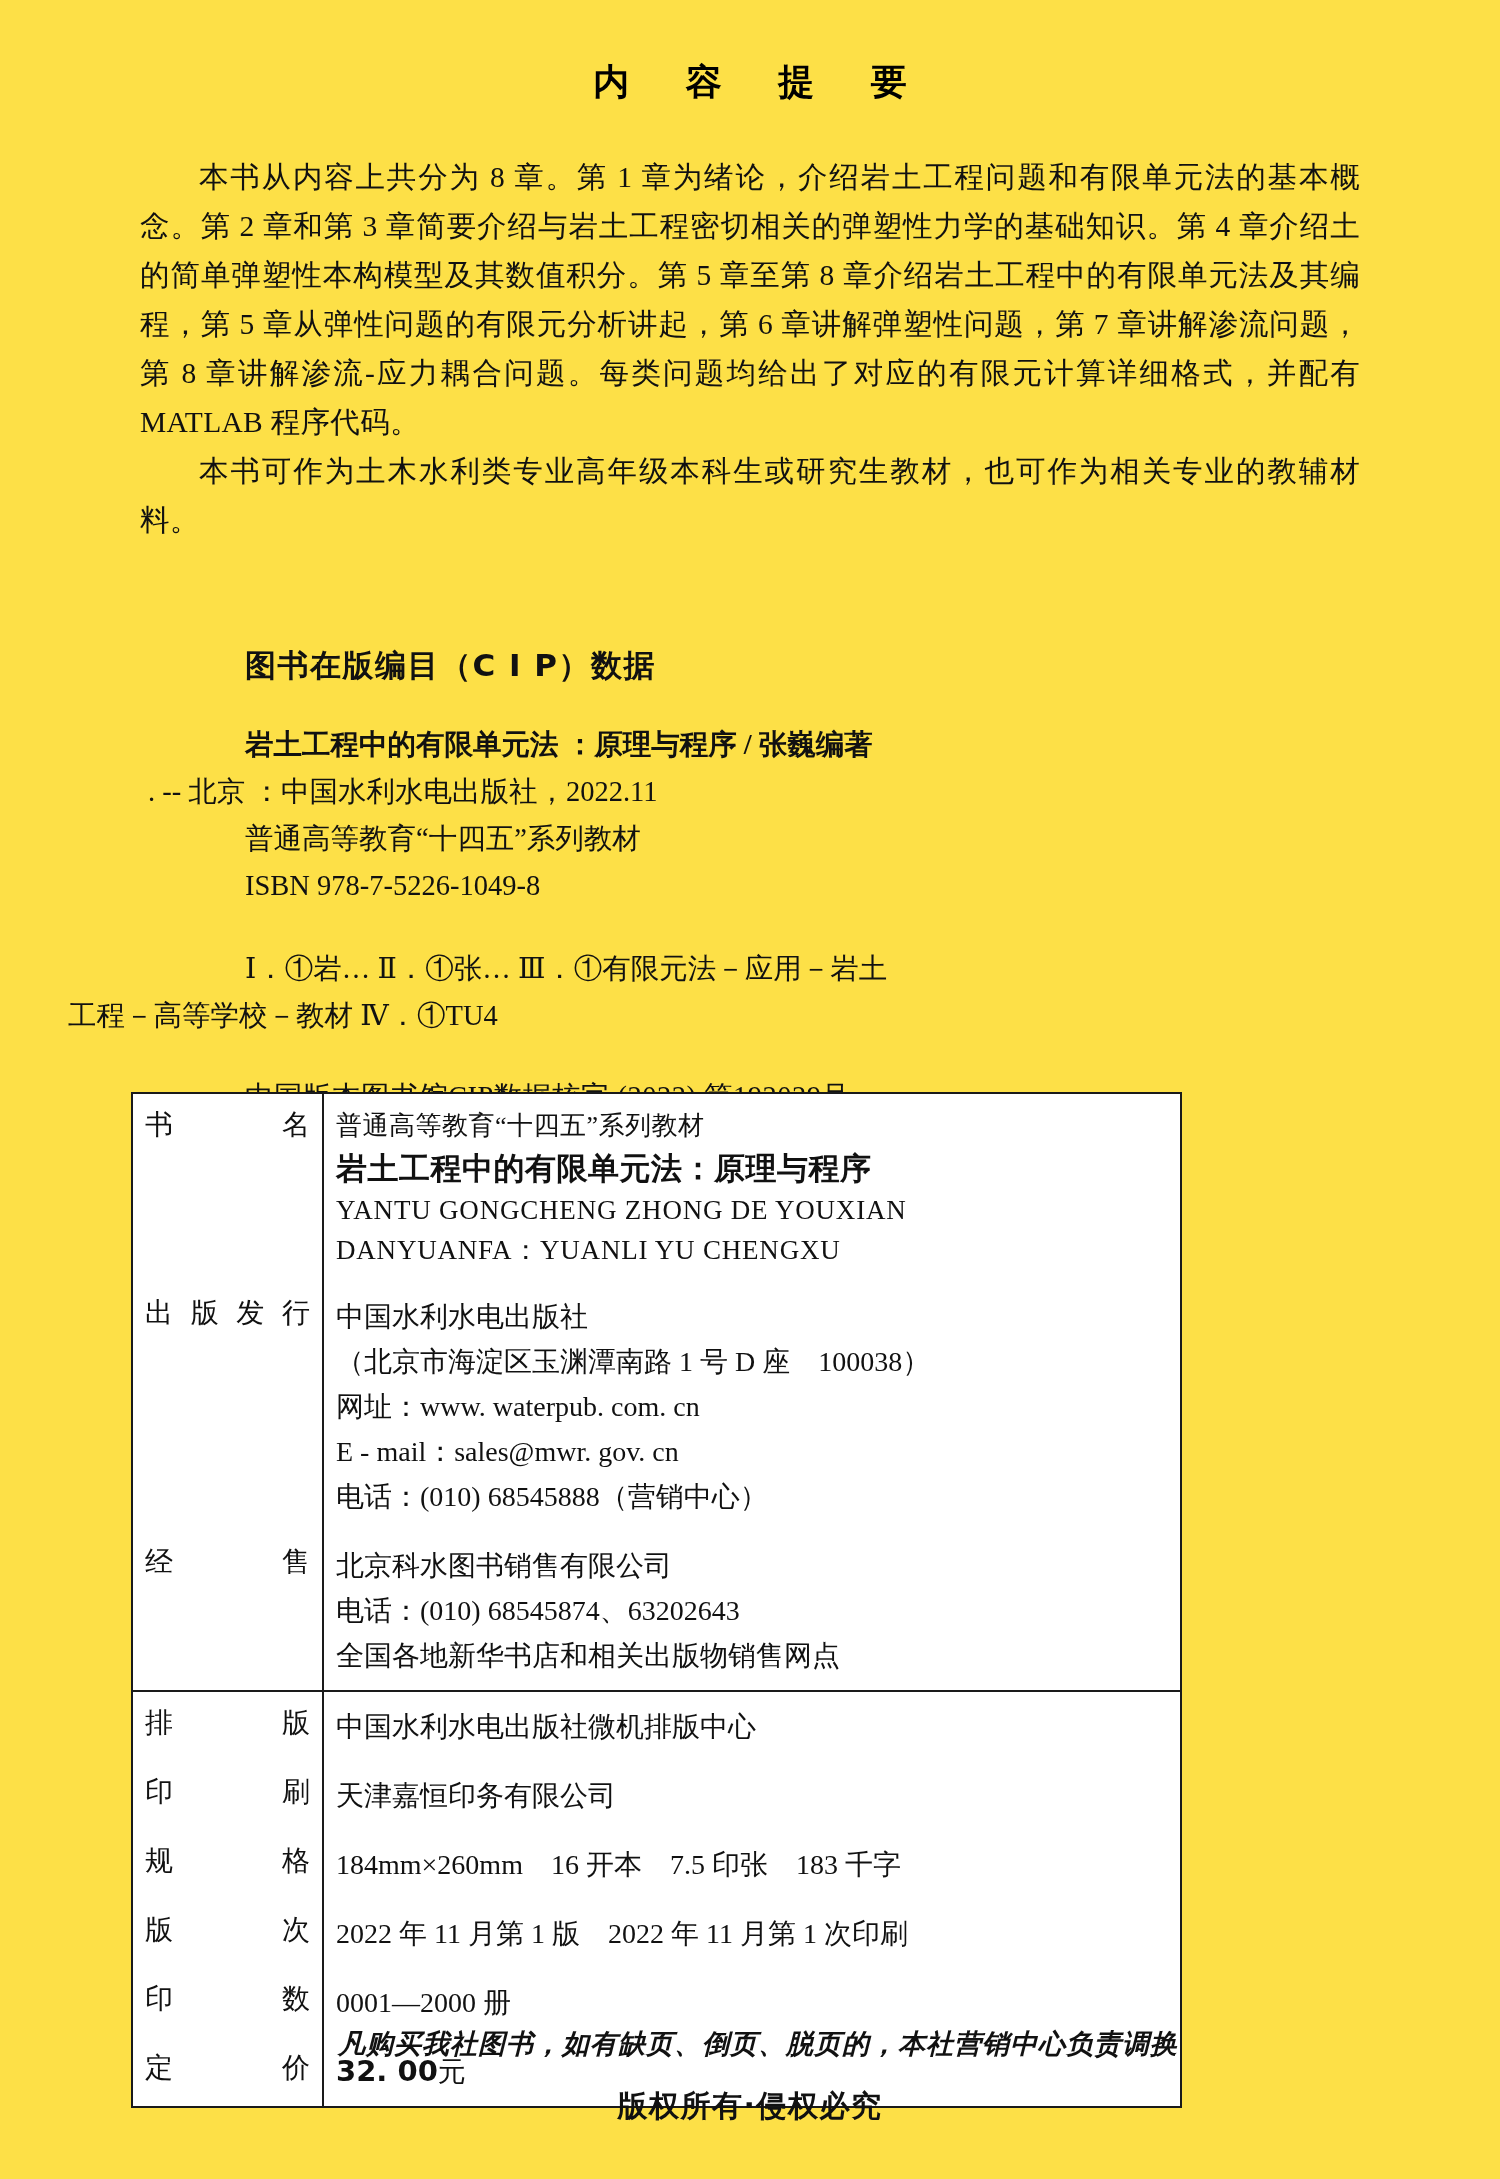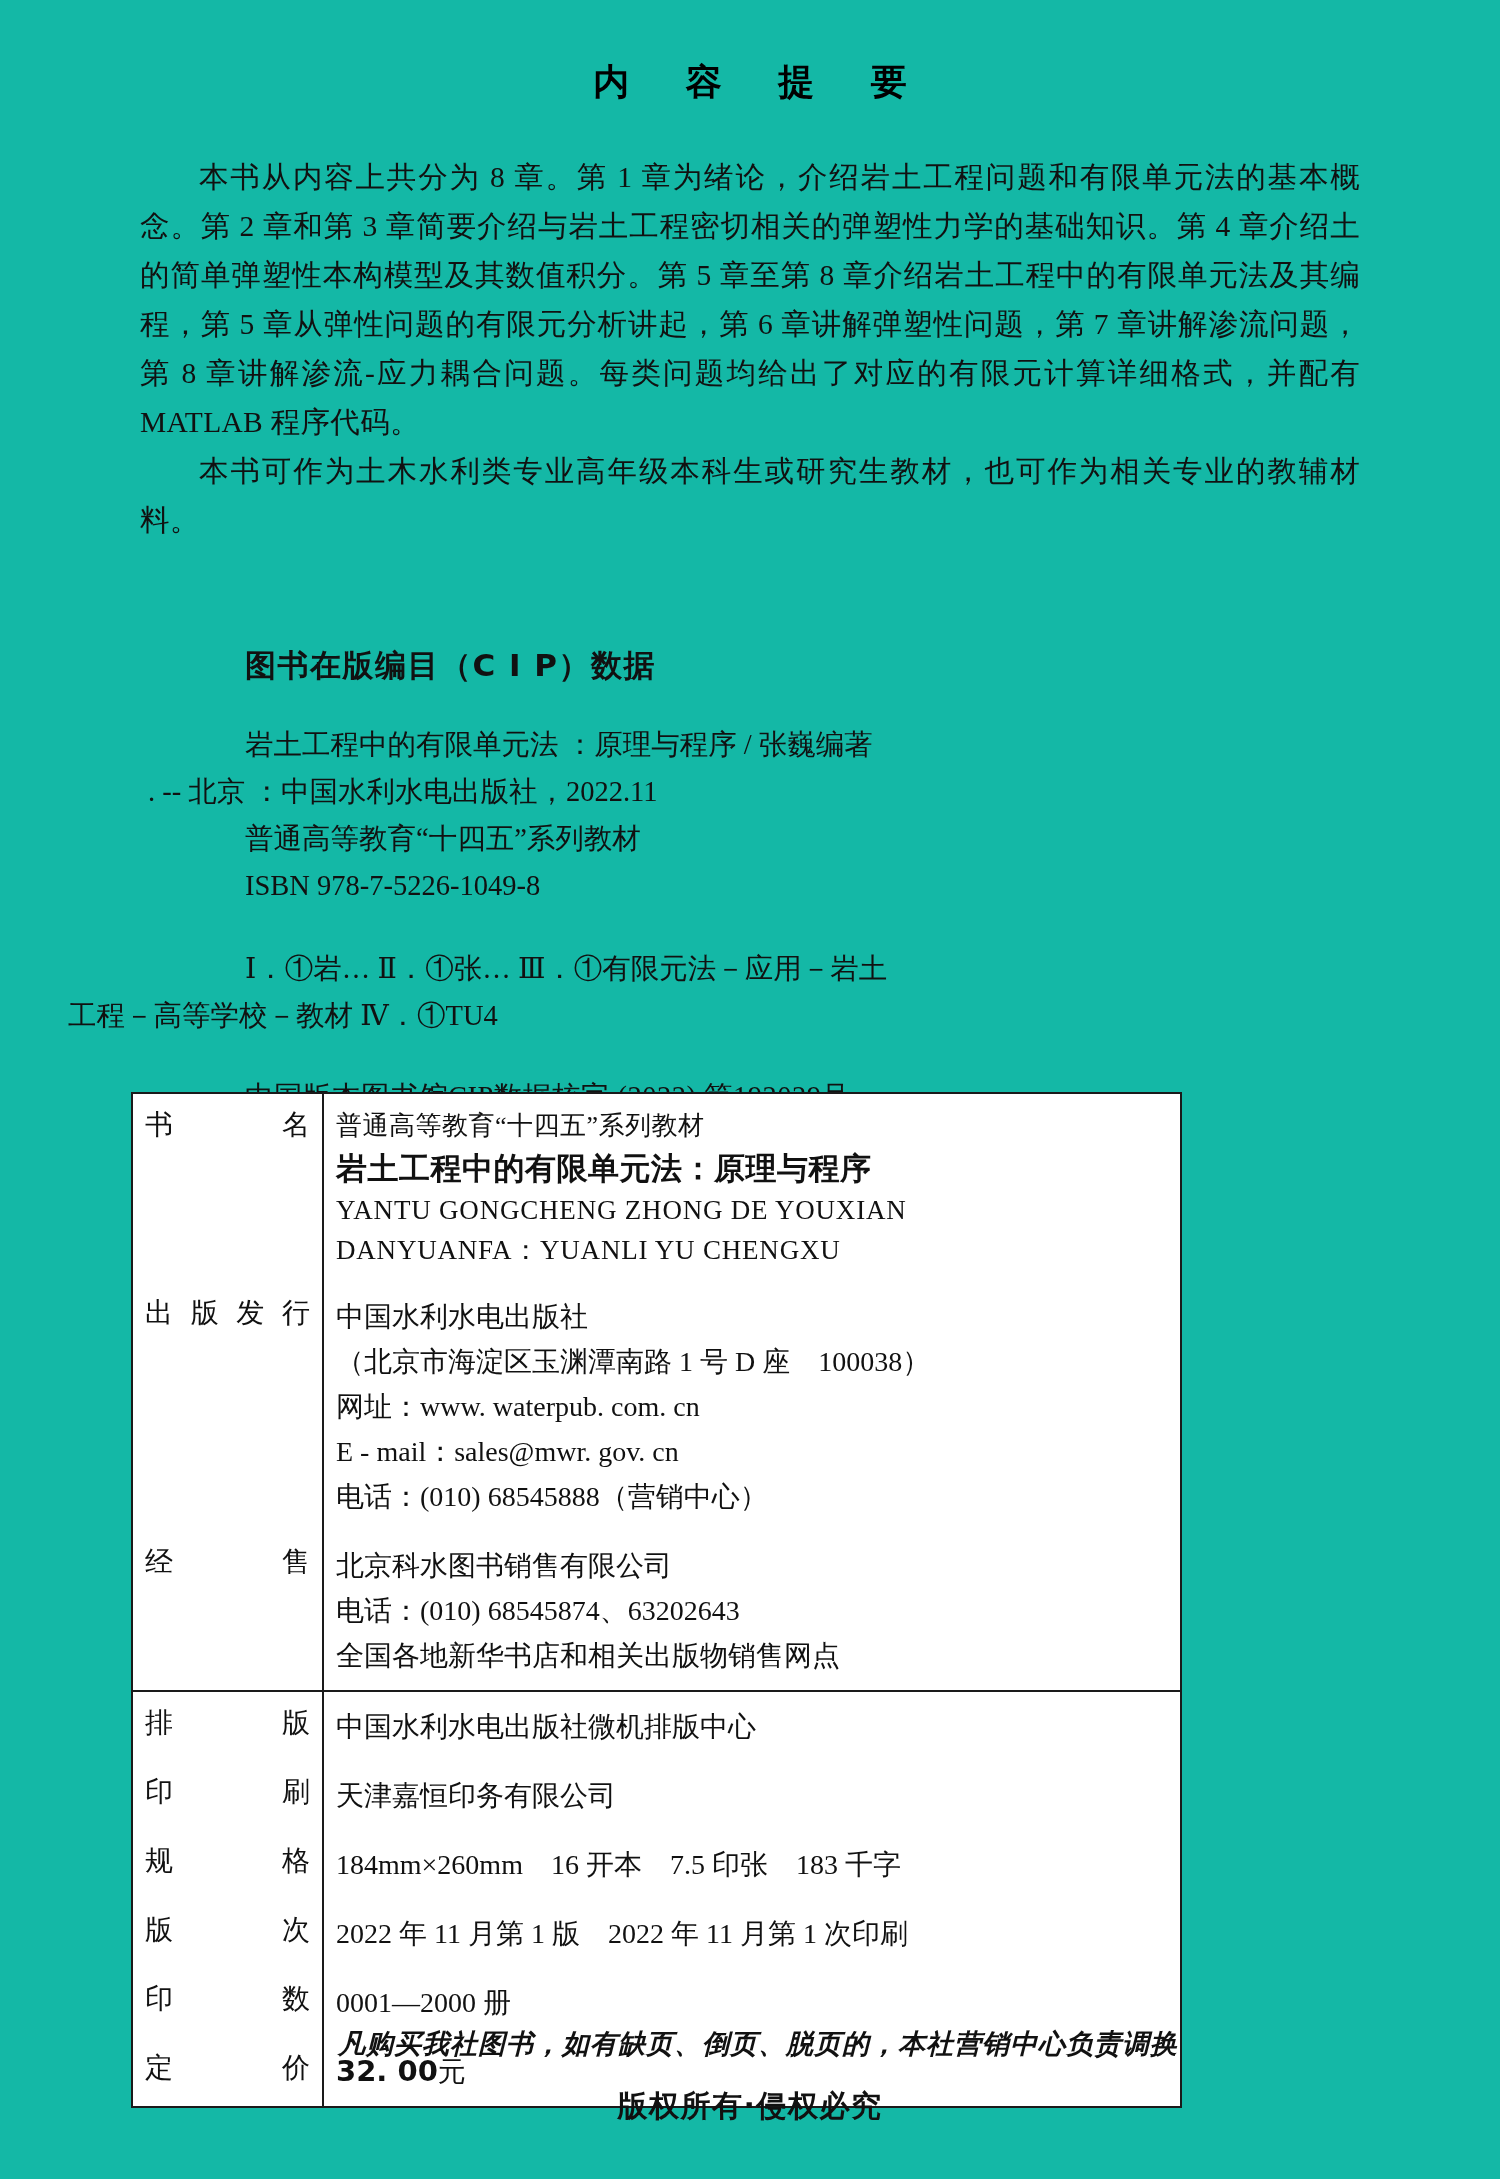--- a/index.html
+++ b/index.html
@@ -13,21 +13,21 @@
     position: relative;
     font-family: "Liberation Serif", "DejaVu Serif", serif;
     color: #111111;
     overflow: hidden;
   }
   .page {
     position: absolute;
     left: 0; top: 0;
     width: 1500px;
     height: 2179px;
-    background: #14b8a6;
+    background: #fde047;
   }
   
   .section-title {
     text-align: center;
     font-family: "DejaVu Sans", "Liberation Sans", sans-serif;
     font-weight: 700;
     font-size: 36px;
     letter-spacing: 22px;
     text-indent: 22px;
     margin: 58px 0 0 0;
@@ -57,21 +57,21 @@
   }
   .cip-body {
     margin: 34px 0 0 0;
     font-size: 28.5px;
     line-height: 47px;
   }
   .cip-line {
     margin: 0;
     white-space: pre;
   }
-  .cip-l1 { margin-left: 245px; }
+  .cip-l1 { margin-left: 245px; font-weight: bold; }
   .cip-l2 { margin-left: 148px; }
   .cip-l3 { margin-left: 245px; }
   .cip-l4 { margin-left: 245px; }
   .cip-l5 { margin-left: 245px; margin-top: 36px; }
   .cip-l6 { margin-left: 68px; }
   .cip-l7 { margin-left: 245px; margin-top: 34px; letter-spacing: 0.5px; }
   
   .colophon {
     position: absolute;
     left: 131px;

